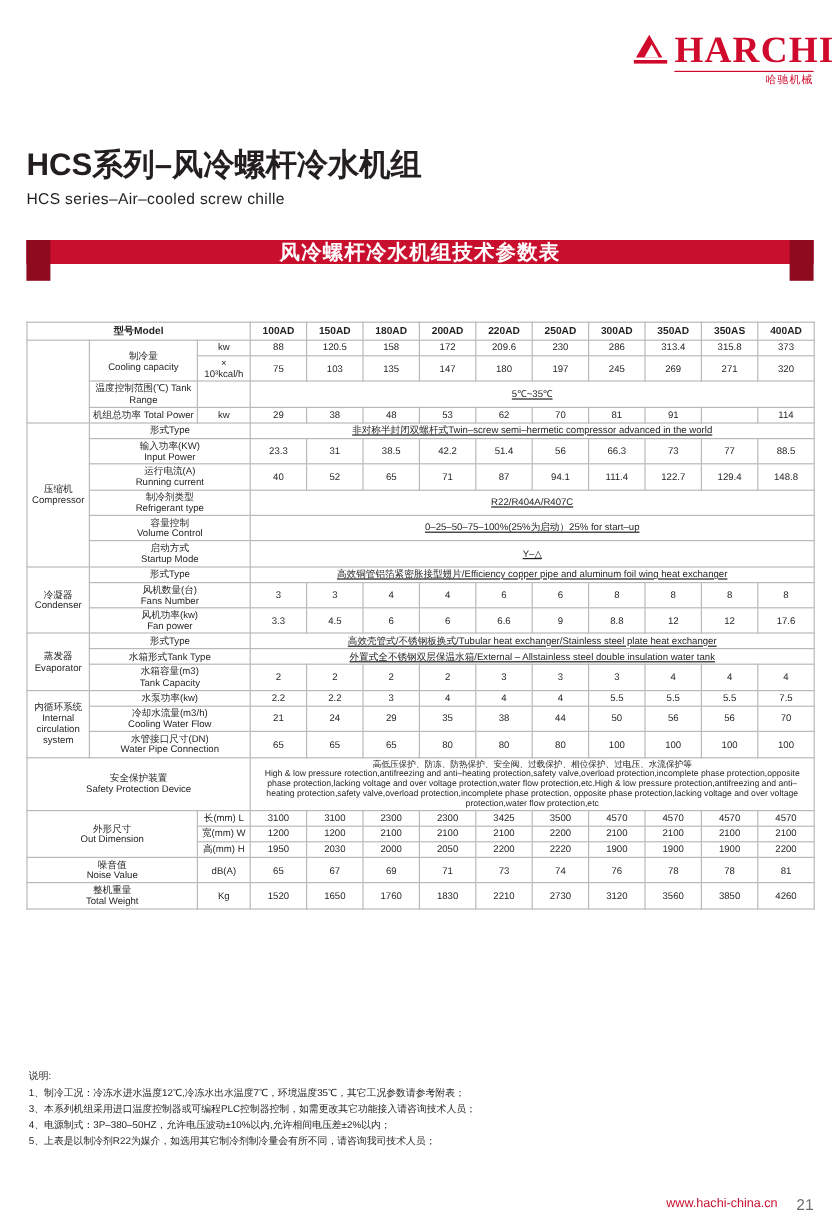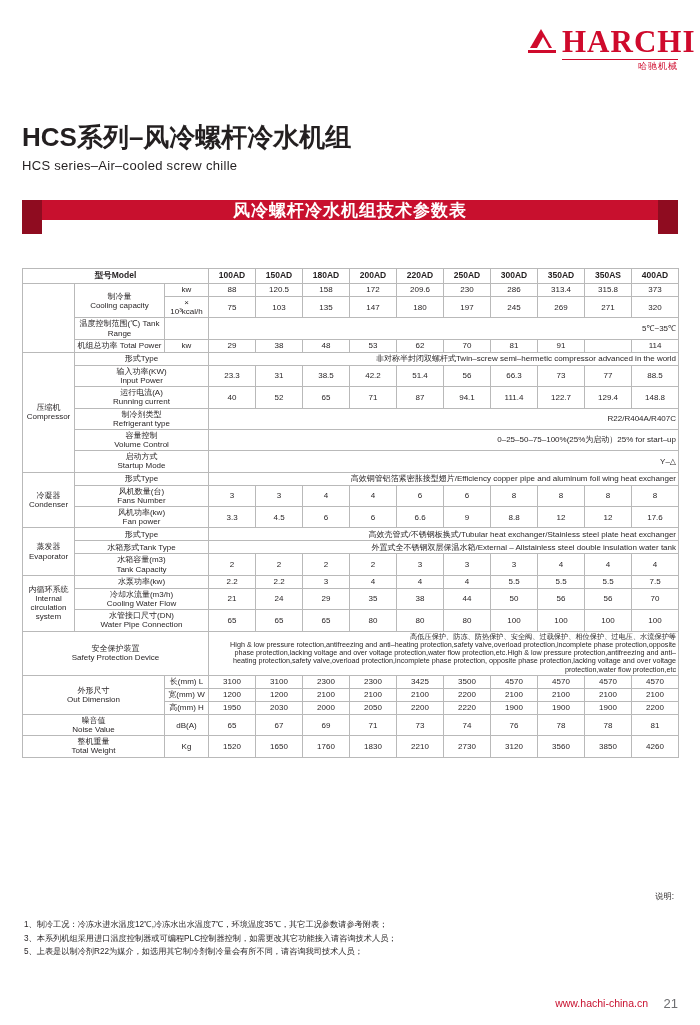--- a/index.html
+++ b/index.html
@@ -112,39 +112,39 @@
     font-size:8px;
     width:42px;
   }
   .val{ text-align:center; font-size:8px; }
   .hdr td{
     text-align:center;
     font-weight:bold;
     font-size:8.5px;
     height:15px;
   }
-  .wide{ text-align:right; font-size:8px; }
+  .wide{ text-align:center; font-size:8px;text-decoration:underline; }
   tr.row td{ height:13px; }
 
   .safety-text{
     font-size:7.2px;
     line-height:1.38;
-    text-align:right;
+    text-align:center;
     padding:2px 3px;
   }
 
   
   .notes{
     position:absolute; left:24px; top:890px;
     width:650px;
     font-size:8.2px;
     line-height:1.62;
     color:#231f20;
   }
-  .notes .n-title{ margin-bottom:15px;text-align:right; }
+  .notes .n-title{ margin-bottom:1px; }
 
   
   .footer-url{
     position:absolute; right:52px; bottom:16px;
     color:#c8102e;
     font-size:10.5px;
   }
   .footer-page{
     position:absolute; right:22px; bottom:14px;
     color:#6d6e71;
@@ -460,18 +460,19 @@
         <td class="val">4260</td>
       </tr>
     </tbody>
 </table>
 
 <div class="notes">
   <div class="n-title">说明:</div>
   <div id="notes-list">
       <div>1、制冷工况：冷冻水进水温度12℃,冷冻水出水温度7℃，环境温度35℃，其它工况参数请参考附表；</div>
       <div>3、本系列机组采用进口温度控制器或可编程PLC控制器控制，如需更改其它功能接入请咨询技术人员；</div>
+      <div>4、电源制式：3P–380–50HZ，允许电压波动±10%以内,允许相间电压差±2%以内；</div>
       <div>5、上表是以制冷剂R22为媒介，如选用其它制冷剂制冷量会有所不同，请咨询我司技术人员；</div>
     </div>
 </div>
 
 <div class="footer-url">www.hachi-china.cn</div>
 <div class="footer-page">21</div>
 
 </body></html>

